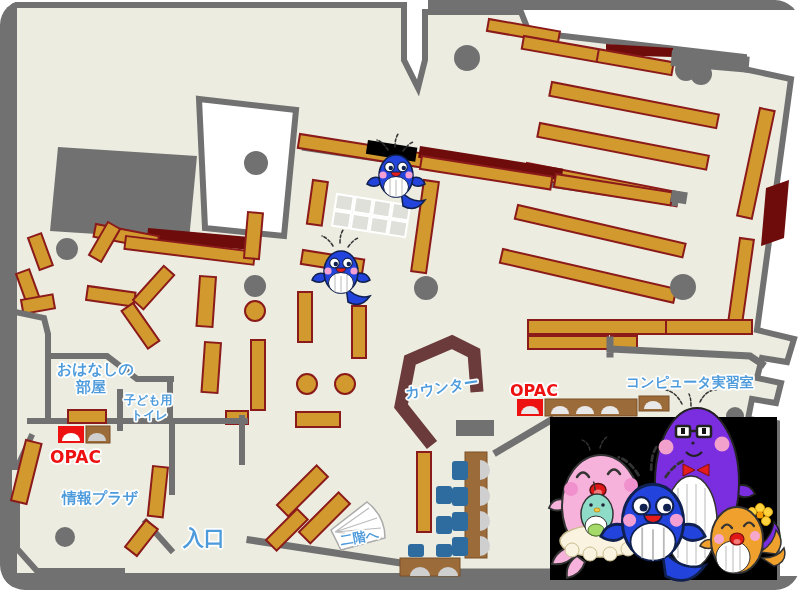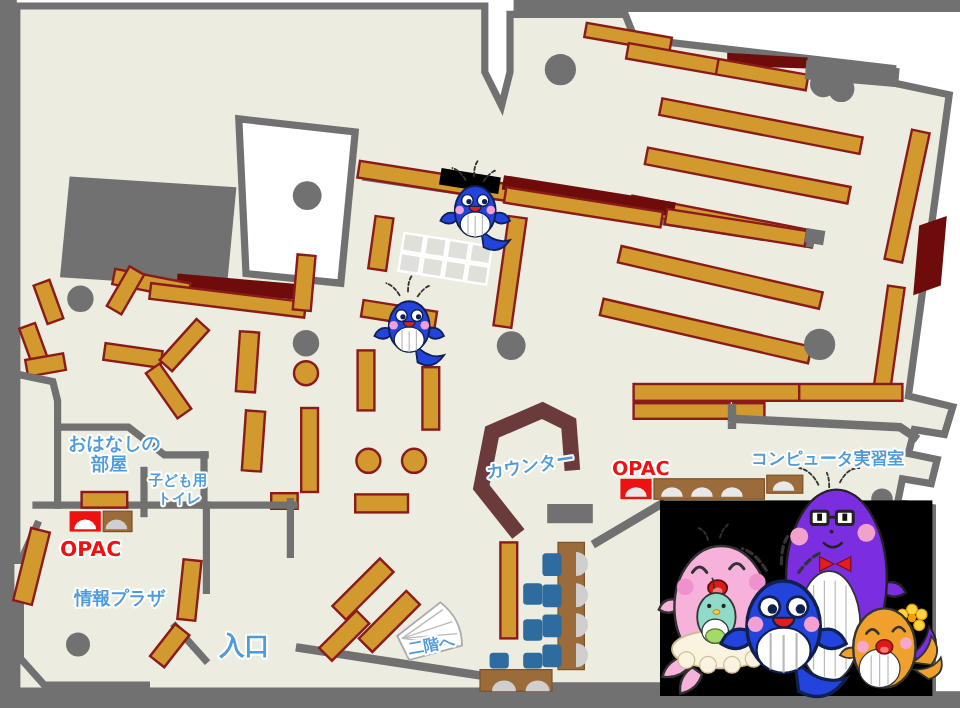--- a/index.html
+++ b/index.html
@@ -1,17 +1,17 @@
 <!DOCTYPE html>
 <html><head>
 <meta charset="utf-8">
 <style>
   html,body{margin:0;padding:0;background:#fff;}
   .stage{position:relative;width:800px;height:590px;background:#fff;overflow:hidden;
-         font-family:"DejaVu Sans",sans-serif;}
+         font-family:"DejaVu Sans",sans-serif;border-radius:25px;}
   svg{position:absolute;left:0;top:0;}
   .sh{fill:#d2992e;stroke:#8b1a1a;stroke-width:2;}
   .wl{stroke:#717171;stroke-width:6;fill:none;stroke-linecap:square;}
   .wl7{stroke:#717171;stroke-width:7;fill:none;stroke-linecap:square;}
   .pl{fill:#717171;}
   .dr{fill:#6e0b0b;}
   .oc{fill:#d2992e;stroke:#8b1a1a;stroke-width:2;}
   .lbl{font-weight:bold;fill:#4e9bdc;stroke:#ffffff;stroke-width:3.5px;
        paint-order:stroke;stroke-linejoin:round;font-family:"DejaVu Sans",sans-serif;}
   .lblred{font-weight:bold;fill:#ee1111;stroke:#ffffff;stroke-width:3.5px;

